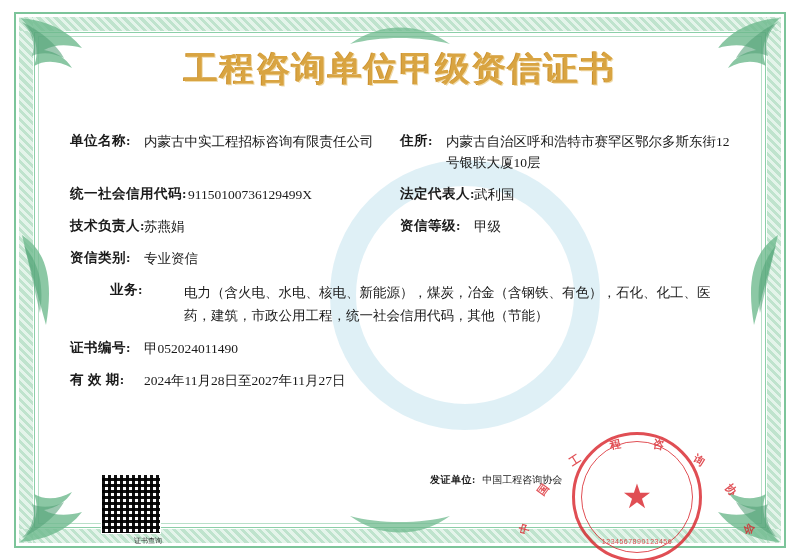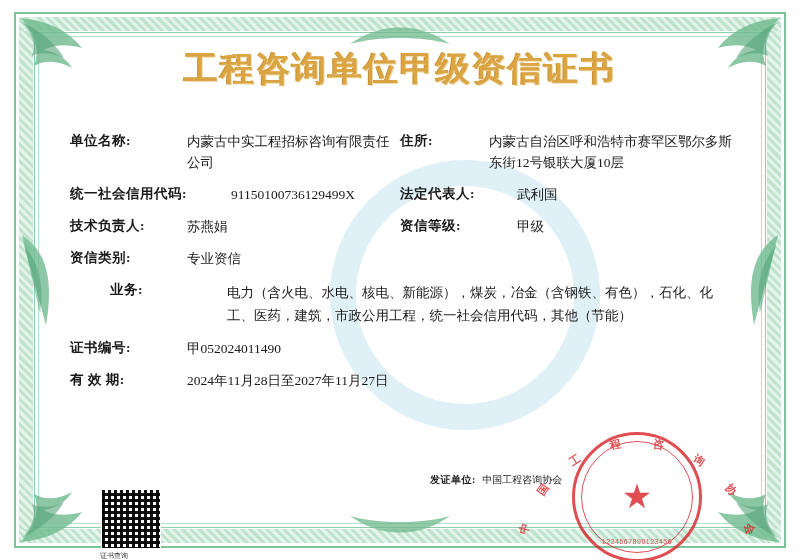--- a/index.html
+++ b/index.html
@@ -149,21 +149,20 @@
     font-family: "Liberation Serif", serif;
   }
   .row {
     display: flex;
     align-items: flex-start;
     margin-bottom: 11px;
   }
   .col {
     display: flex;
     align-items: flex-start;
-    gap: 43px;
   }
   .col.left  { width: 330px; }
   .col.right { width: 332px; }
 
   .label {
     flex: 0 0 auto;
     font-weight: bold;
     white-space: nowrap;
     letter-spacing: .5px;
   }
@@ -252,23 +251,23 @@
     text-align: center;
     font-size: 7px;
     color: #d9232a;
     letter-spacing: .5px;
   }
 
   
   .qr-wrap {
     position: absolute;
     left: 100px;
-    top: 489px;
+    top: 474px;
     width: 62px;
-    text-align: left;
+    text-align: right;
   }
   .qr {
     width: 58px;
     height: 58px;
     margin: 0 auto;
     background-color: #fff;
     background-image:
       repeating-linear-gradient(90deg, #111 0 3px, #fff 3px 6px),
       repeating-linear-gradient(0deg, #111 0 3px, #fff 3px 6px);
     background-size: 6px 6px, 6px 6px;

